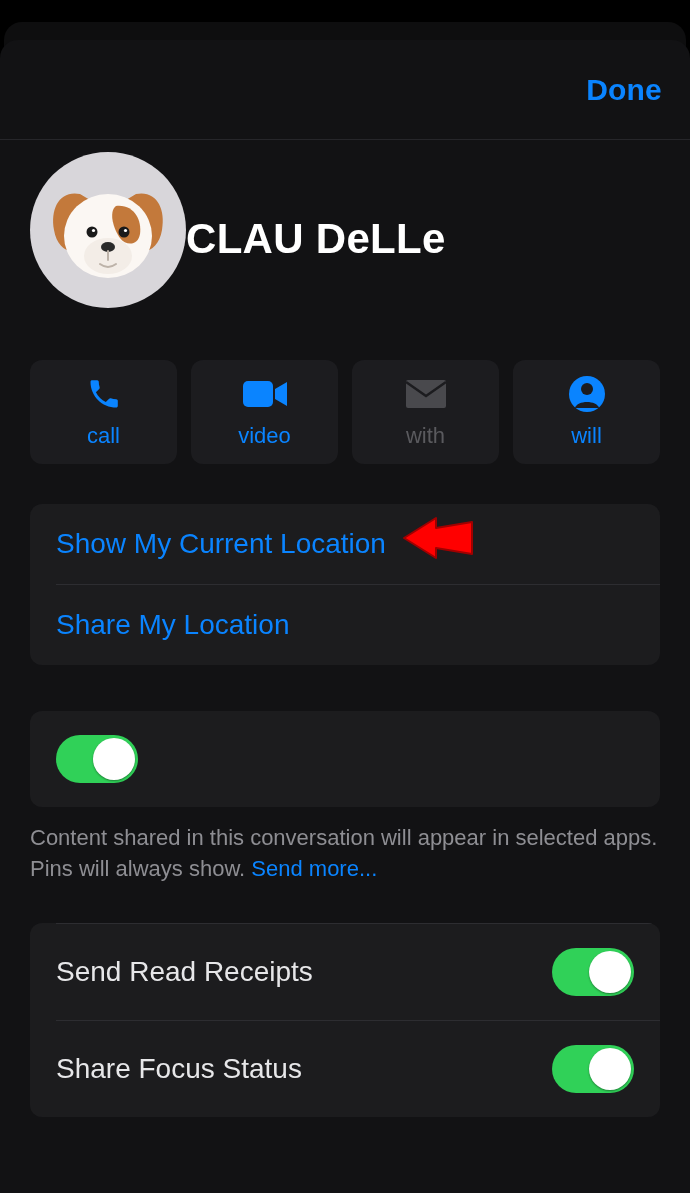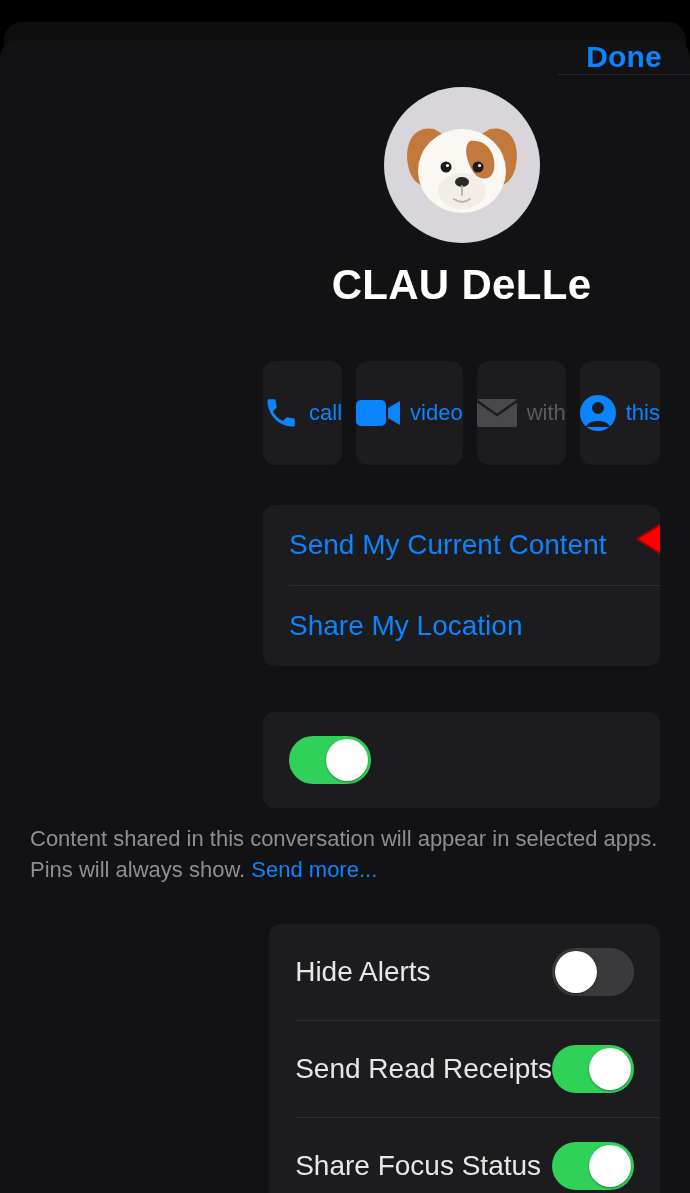--- a/index.html
+++ b/index.html
@@ -1,26 +1,26 @@
 <!DOCTYPE html>
 <html><head>
   <meta charset="utf-8">
   <style>
     * { box-sizing: border-box; margin: 0; padding: 0; font-family: -apple-system, BlinkMacSystemFont, "SF Pro Text", "Helvetica Neue", Arial, sans-serif; }
     body { background: #000; width: 690px; height: 1193px; overflow: hidden; }
     .sheet-back { position: absolute; top: 22px; left: 4px; right: 4px; height: 40px; background: #0e0e0f; border-radius: 18px 18px 0 0; }
-    .sheet { position: absolute; top: 40px; left: 0; right: 0; bottom: 0; background: #121214; border-radius: 18px 18px 0 0; display: flex; flex-direction: column; align-items: flex-end; }
+    .sheet { position: absolute; top: 40px; left: 0; right: 0; bottom: 0; background: #121214; border-radius: 18px 18px 0 0; display: flex; flex-direction: column; }
     .nav { height: 100px; display: flex; align-items: center; justify-content: flex-end; padding: 0 28px; border-bottom: 1px solid #26262a; }
     .done { color: #0a84ff; font-size: 30px; font-weight: 600; background: none; border: none; letter-spacing: 0.2px; }
     .content { padding: 0 30px; }
-    .avatar-wrap { display: flex; flex-direction: column; align-items: center; margin-top: 12px; }
+    .avatar-wrap { display: flex; flex-direction: row; align-items: center; margin-top: 12px; }
     .avatar { width: 156px; height: 156px; border-radius: 50%; background: #d8d6da; display: flex; align-items: center; justify-content: center; position: relative; overflow: hidden; }
     .name { color: #fff; font-size: 42px; font-weight: 700; margin-top: 18px; letter-spacing: 0.3px; }
     .action-row { display: flex; gap: 14px; margin-top: 52px; }
-    .action-btn { flex: 1; height: 104px; background: #1c1c1f; border-radius: 12px; display: flex; align-items: center; justify-content: center; gap: 10px; border: none; cursor: pointer; }
+    .action-btn { flex: 1; height: 104px; background: #1c1c1f; border-radius: 12px; display: flex; flex-direction: column; align-items: center; justify-content: center; gap: 10px; border: none; cursor: pointer; }
     .action-btn.disabled { cursor: default; }
     .action-icon { height: 38px; display: flex; align-items: center; justify-content: center; }
     .action-label { font-size: 22px; font-weight: 400; }
     .action-btn .action-label { color: #0a84ff; }
     .action-btn.disabled .action-label { color: #5a5a5e; }
     .group { background: #1c1c1e; border-radius: 12px; margin-top: 40px; overflow: hidden; }
     .row { padding: 24px 26px; font-size: 28px; display: flex; align-items: center; justify-content: space-between; }
     .row-link { color: #0a84ff; }
     .sep { height: 1px; background: #2d2d31; margin-left: 26px; }
     .row-white { color: #e7e7e9; font-size: 28px; }
@@ -96,27 +96,27 @@
         <span class="action-label">with</span>
       </button>
       <button class="action-btn">
         <div class="action-icon">
           <svg width="36" height="36" viewBox="0 0 36 36">
               <circle cx="18" cy="18" r="18" fill="#0a84ff"></circle>
               <circle cx="18" cy="13" r="6" fill="#1c1c1f"></circle>
               <path d="M6 32 C8 24 28 24 30 32 Z" fill="#1c1c1f"></path>
             </svg>
         </div>
-        <span class="action-label">this</span>
+        <span class="action-label">will</span>
       </button>
     </div>
 
     <div class="group" style="position:relative;">
       <div class="row row-link">
-        <span>Send My Current Content</span>
+        <span>Show My Current Location</span>
       </div>
       <svg class="arrow" style="left:370px; top:6px;" width="76" height="56" viewBox="0 0 76 56">
         <path d="M4 28 L36 8 L36 18 L72 12 L72 44 L36 38 L36 48 Z" fill="#ff0000" stroke="#a00000" stroke-width="2" stroke-linejoin="round"></path>
       </svg>
       <div class="sep"></div>
       <div class="row row-link">
         <span>Share My Location</span>
       </div>
     </div>
 
@@ -128,26 +128,20 @@
       </div>
     </div>
   </div>
 
   <div class="footer-text">
     <span>Content shared in this conversation will appear in selected apps. Pins will always show. </span><span class="learn">Send more...</span>
   </div>
 
   <div class="content">
     <div class="group" style="margin-top:38px;">
-      <div class="row row-white">
-        <span>Hide Alerts</span>
-        <div class="toggle off">
-            <div class="knob"></div>
-          </div>
-      </div>
       <div class="sep"></div>
       <div class="row row-white">
         <span>Send Read Receipts</span>
         <div class="toggle on">
             <div class="knob"></div>
           </div>
       </div>
       <div class="sep"></div>
       <div class="row row-white">
         <span>Share Focus Status</span>

